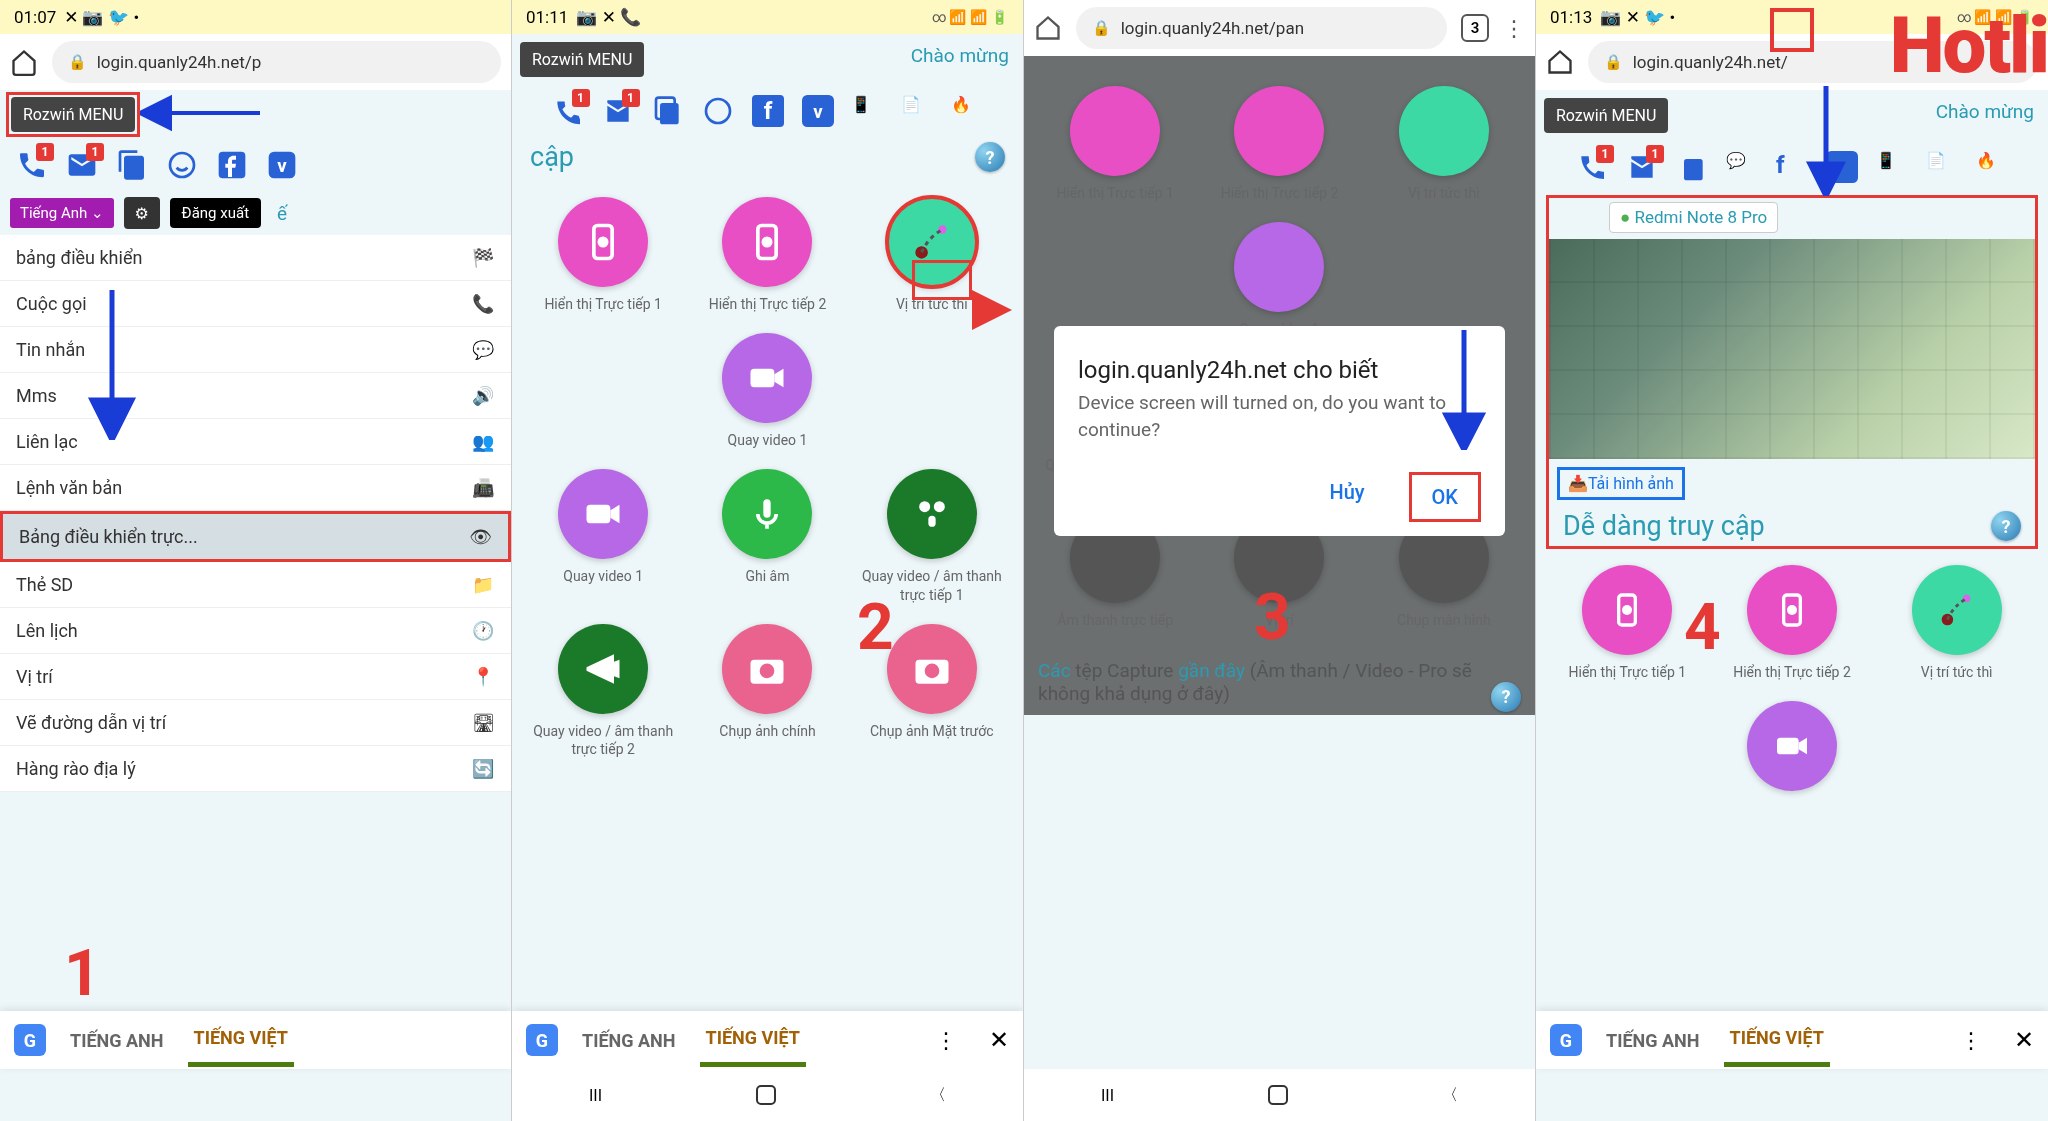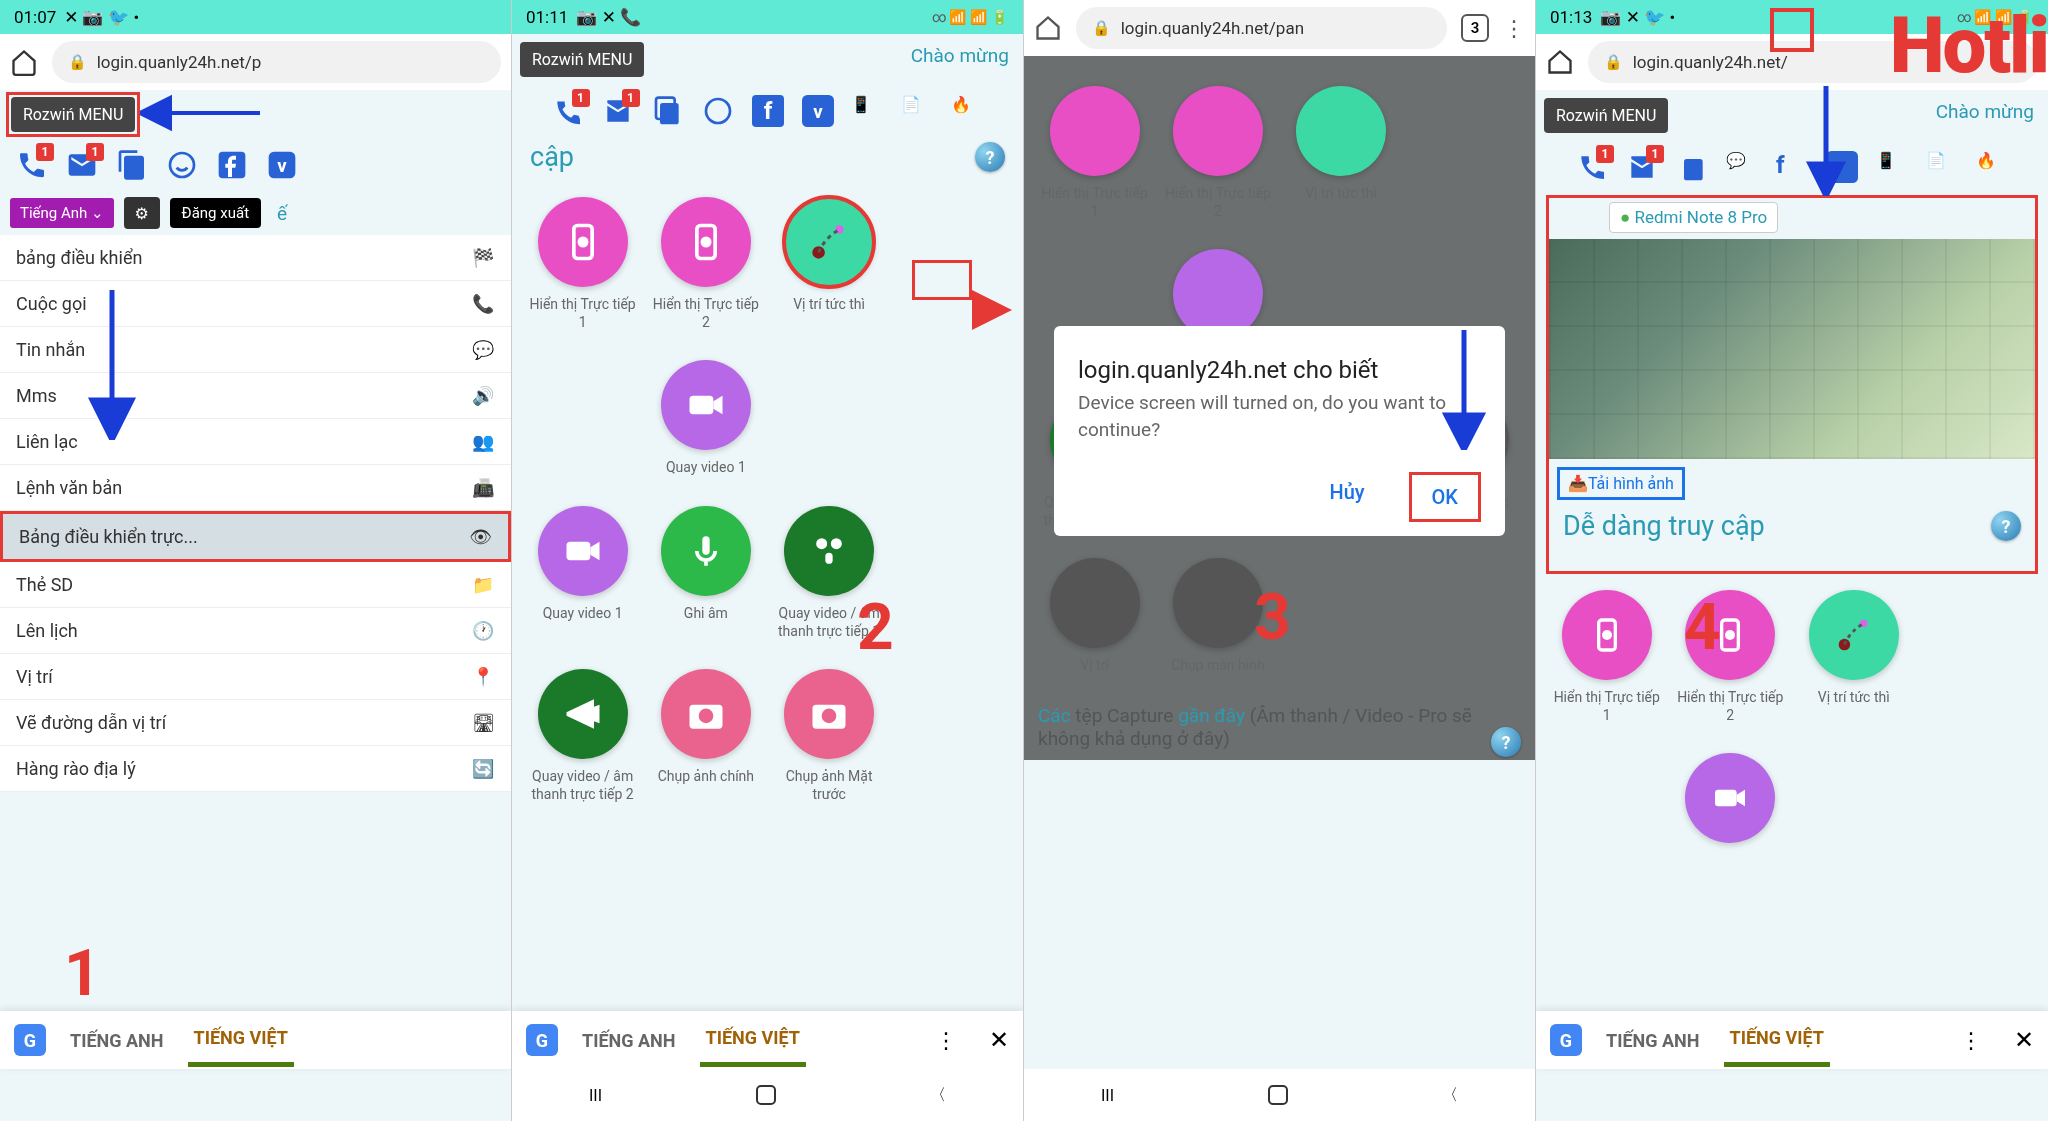--- a/index.html
+++ b/index.html
@@ -1,18 +1,18 @@
 <!DOCTYPE html>
 <html><head>
 <meta charset="utf-8">
 <style>
 * { margin:0; padding:0; box-sizing:border-box; font-family:-apple-system,Roboto,Arial,sans-serif; }
 body { width:2048px; height:1121px; background:#fff; display:flex; position:relative; }
 .panel { width:512px; height:1121px; position:relative; border-right:1px solid #ccc; background:#edf6f9; overflow:hidden; }
-.status-bar { height:34px; background:#5eead4; display:flex; align-items:center; padding:4px 14px; font-size:17px; justify-content:space-between; }
+.status-bar { height:34px; background:#fef9c3; display:flex; align-items:center; padding:4px 14px; font-size:17px; justify-content:space-between; }
 .status-left { display:flex; gap:8px; align-items:center; }
 .status-right { display:flex; gap:6px; align-items:center; font-size:14px; color:#555; }
 .url-bar { height:56px; background:#fff; display:flex; align-items:center; padding:0 10px; gap:14px; }
 .home-ic { width:28px; height:28px; }
 .url-box { flex:1; background:#f1f1f1; border-radius:22px; height:42px; display:flex; align-items:center; padding:0 16px; gap:10px; font-size:17px; color:#333; }
 .lock { font-size:15px; }
 .tabs-ic { width:28px; height:28px; border:2px solid #555; border-radius:6px; display:flex; align-items:center; justify-content:center; font-size:15px; font-weight:600; }
 .dots { font-size:22px; color:#555; }
 .menu-btn { background:#444; color:#fff; font-size:16px; padding:8px 12px; border-radius:4px; margin:8px; display:inline-block; }
 .welcome { float:right; color:#2a9bb3; font-size:19px; margin:10px 14px; }
@@ -24,21 +24,21 @@
 .lang-sel { background:#a21caf; color:#fff; padding:6px 10px; font-size:15px; border-radius:3px; }
 .gear-btn { background:#333; color:#fff; width:36px; height:32px; border-radius:4px; display:flex; align-items:center; justify-content:center; }
 .logout-btn { background:#000000; color:#fff; padding:6px 12px; font-size:15px; border-radius:4px; }
 .menu-list { background:#fff; }
 .menu-item { display:flex; justify-content:space-between; align-items:center; padding:12px 16px; border-bottom:1px solid #eee; font-size:18px; color:#333; }
 .menu-item.selected { background:#d4dee3; border:3px solid #e53935; }
 .de-dang { color:#2a9bb3; font-size:27px; padding:4px 18px; display:flex; justify-content:space-between; align-items:center; }
 .globe-help { width:30px; height:30px; background:radial-gradient(circle at 30% 30%,#8fd4f0,#2a7bb3); border-radius:50%; display:flex; align-items:center; justify-content:center; color:#fff; font-weight:700; font-size:18px; box-shadow:0 1px 3px rgba(0,0,0,.3); }
 .device-tag { display:inline-block; background:#fff; border:1px solid #ccc; border-radius:4px; padding:4px 10px; color:#2a9bb3; font-size:17px; margin-left:60px; }
 .device-tag .dot { color:#4caf50; }
-.app-grid { display:grid; grid-template-columns:repeat(4,1fr); gap:29px 10px; padding:20px 14px; }
+.app-grid { display:grid; grid-template-columns:repeat(3,1fr); gap:20px 10px; padding:20px 14px; }
 .app-item { text-align:center; }
 .app-circle { width:90px; height:90px; border-radius:50%; margin:0 auto 8px; display:flex; align-items:center; justify-content:center; box-shadow:0 2px 6px rgba(0,0,0,.2); }
 .app-label { font-size:14px; color:#666; line-height:1.3; }
 .bottom-trans { position:absolute; bottom:52px; left:0; right:0; height:58px; background:#fff; display:flex; align-items:center; padding:0 14px; gap:18px; box-shadow:0 -2px 8px rgba(0,0,0,.1); }
 .gt-ic { width:32px; height:32px; background:#4285f4; border-radius:6px; display:flex; align-items:center; justify-content:center; color:#fff; font-size:18px; font-weight:700; }
 .trans-tab { font-size:18px; font-weight:700; color:#666; padding:14px 6px; }
 .trans-tab.active { color:#a16207; border-bottom:5px solid #4d7c0f; }
 .nav-bar { position:absolute; bottom:0; left:0; right:0; height:52px; background:#fff; display:flex; align-items:center; justify-content:space-around; }
 .overlay { position:absolute; inset:0; background:rgba(0,0,0,.55); }
 .dialog { position:absolute; top:270px; left:30px; right:30px; background:#fff; border-radius:6px; padding:28px 24px 14px; }
@@ -455,21 +455,21 @@
     <div class="ic">💬</div>
     <div class="ic" style="color:#2962d4;font-weight:bold;font-size:24px;">f</div>
     <div class="ic"><svg viewBox="0 0 24 24" fill="#2962d4">
           <rect width="24" height="24" rx="4"></rect>
         </svg></div>
     <div class="ic">📱</div>
     <div class="ic">📄</div>
     <div class="ic" style="color:#ff5722;">🔥</div>
   </div>
 
-  <div class="red-box" style="margin:2px 10px; padding:4px 0 27px;">
+  <div class="red-box" style="margin:2px 10px; padding:4px 0 2px;">
     <span class="device-tag"><span class="dot">●</span> <span>Redmi Note 8 Pro</span></span>
     <div class="photo-area" style="margin-top:6px;"></div>
     <span class="download-btn blue-box">📥<span>Tải hình ảnh</span></span>
     <div class="de-dang" style="padding:2px 14px;">
         <span>Dễ dàng truy cập</span>
         <span class="globe-help">?</span>
       </div>
   </div>
 
   <div class="app-grid" style="padding-top:14px;">

